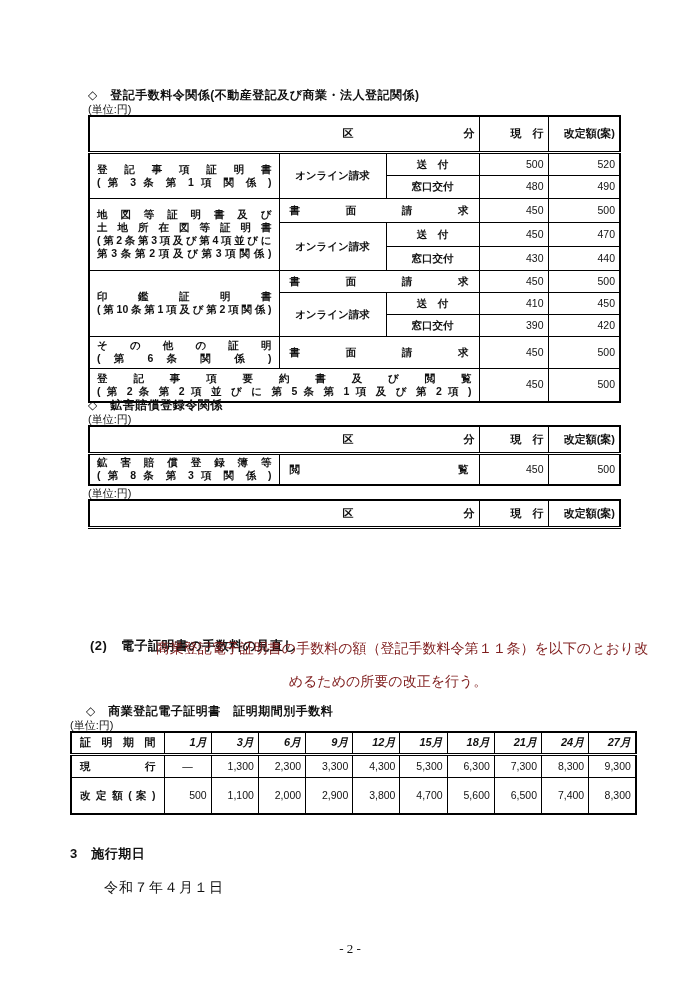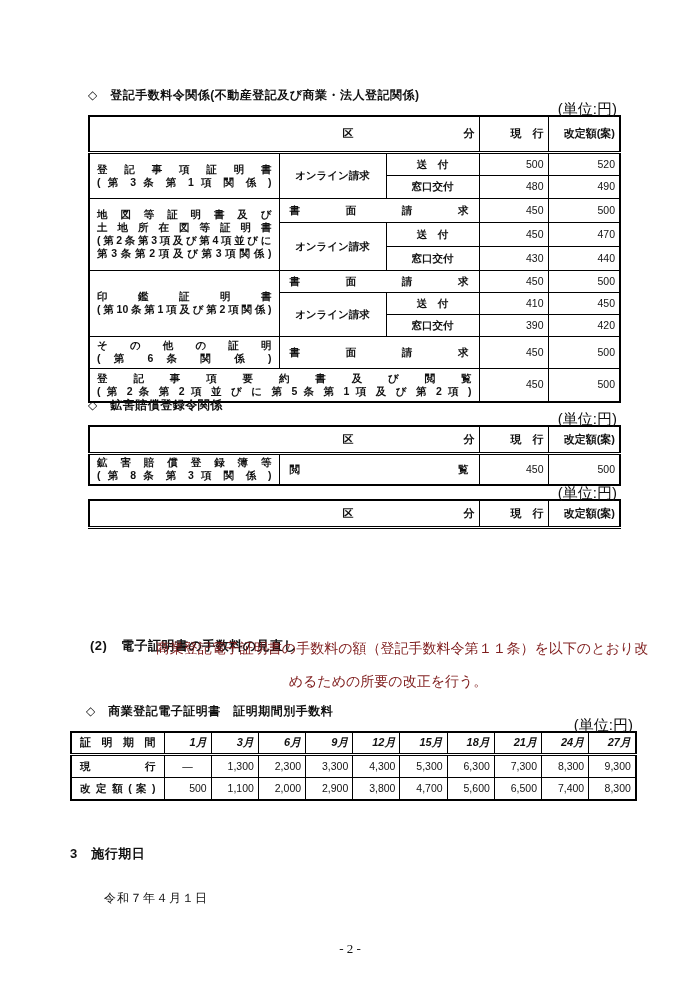--- a/index.html
+++ b/index.html
@@ -4,41 +4,41 @@
 <style>
   * { margin:0; padding:0; box-sizing:border-box; }
   html,body { background:#ffffff; }
   #page {
     position:relative; width:700px; height:993px; background:#ffffff;
     color:#1a1a1a; overflow:hidden;
     font-family:"Liberation Sans","DejaVu Sans",sans-serif;
   }
   .abs { position:absolute; }
   .hd  { font-weight:700; font-size:12px; line-height:15px; letter-spacing:.5px; color:#111; }
-  .unit{ font-weight:400; font-size:15px; line-height:12px; text-align:right; padding-right:2px; color:#111; }
+  .unit{ font-weight:400; font-size:11px; line-height:12px; padding-right:2px; color:#111; }
   table.t {
     border-collapse:collapse; table-layout:fixed; width:100%;
     border:2px solid #000; font-size:10.5px; line-height:13px; font-weight:600; color:#111;
   }
   table.t td { border:1px solid #000; vertical-align:middle; padding:1px 4px; overflow:hidden; }
   table.t tr.head>td { border-bottom:3px double #000; text-align:right; font-size:11px; font-weight:700;margin-left:24px; }
   .j   { text-align:justify; text-align-last:justify; }
   .item{ white-space:pre-line; padding:1px 7px !important; }
   .ctr { text-align:center; }
   .num { text-align:right; font-weight:400; padding-right:4px !important; }
   .sp  { padding:0 10px !important; }
   .lab { padding:1px 8px !important; }
   .sub-hd { font-weight:700; font-size:13px; line-height:17px; color:#111; letter-spacing:.5px; }
   .para {
     font-family:"Liberation Serif","DejaVu Serif",serif;
     font-size:14px; line-height:33px; white-space:pre-line; color:#7f1d1d;text-align:center;
   }
   .date {
     font-family:"Liberation Serif","DejaVu Serif",serif;
-    font-size:12px; letter-spacing:1px; color:#111;margin-top:11px;
+    font-size:14px; letter-spacing:1px; color:#111;
   }
   .footer {
     font-family:"Liberation Serif","DejaVu Serif",serif;
     font-size:13px; text-align:center; width:700px; color:#111;
   }
   .t4 td { font-size:10.5px; }
   .mh { text-align:center; font-weight:700;font-style:italic; }
 </style>
 </head>
 <body>
@@ -217,21 +217,21 @@
         <td class="num">1,300</td>
         <td class="num">2,300</td>
         <td class="num">3,300</td>
         <td class="num">4,300</td>
         <td class="num">5,300</td>
         <td class="num">6,300</td>
         <td class="num">7,300</td>
         <td class="num">8,300</td>
         <td class="num">9,300</td>
       </tr>
-      <tr style="height:23px">
+      <tr style="height:37px">
         <td class="j lab">改 定 額 ( 案 )</td>
         <td class="num">500</td>
         <td class="num">1,100</td>
         <td class="num">2,000</td>
         <td class="num">2,900</td>
         <td class="num">3,800</td>
         <td class="num">4,700</td>
         <td class="num">5,600</td>
         <td class="num">6,500</td>
         <td class="num">7,400</td>

